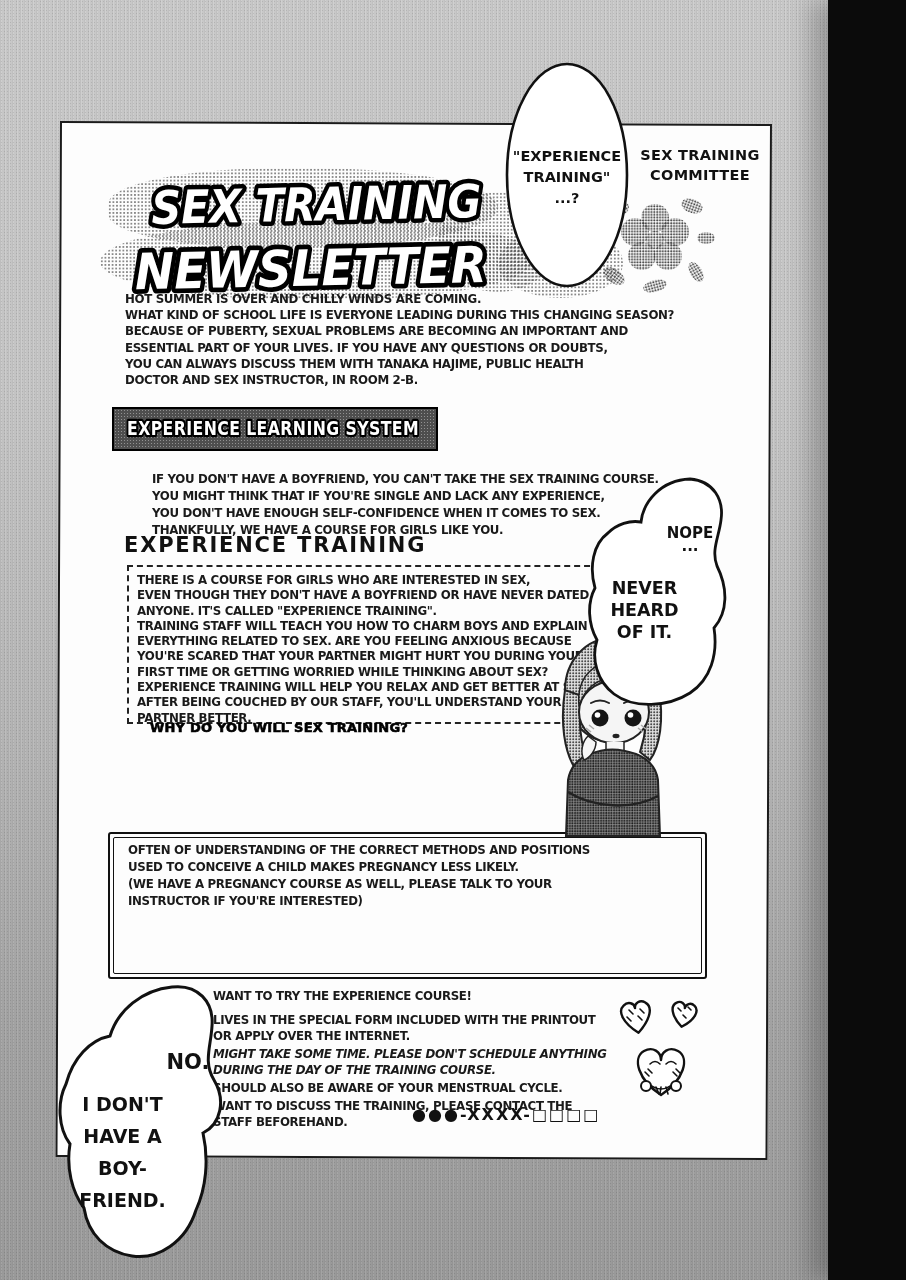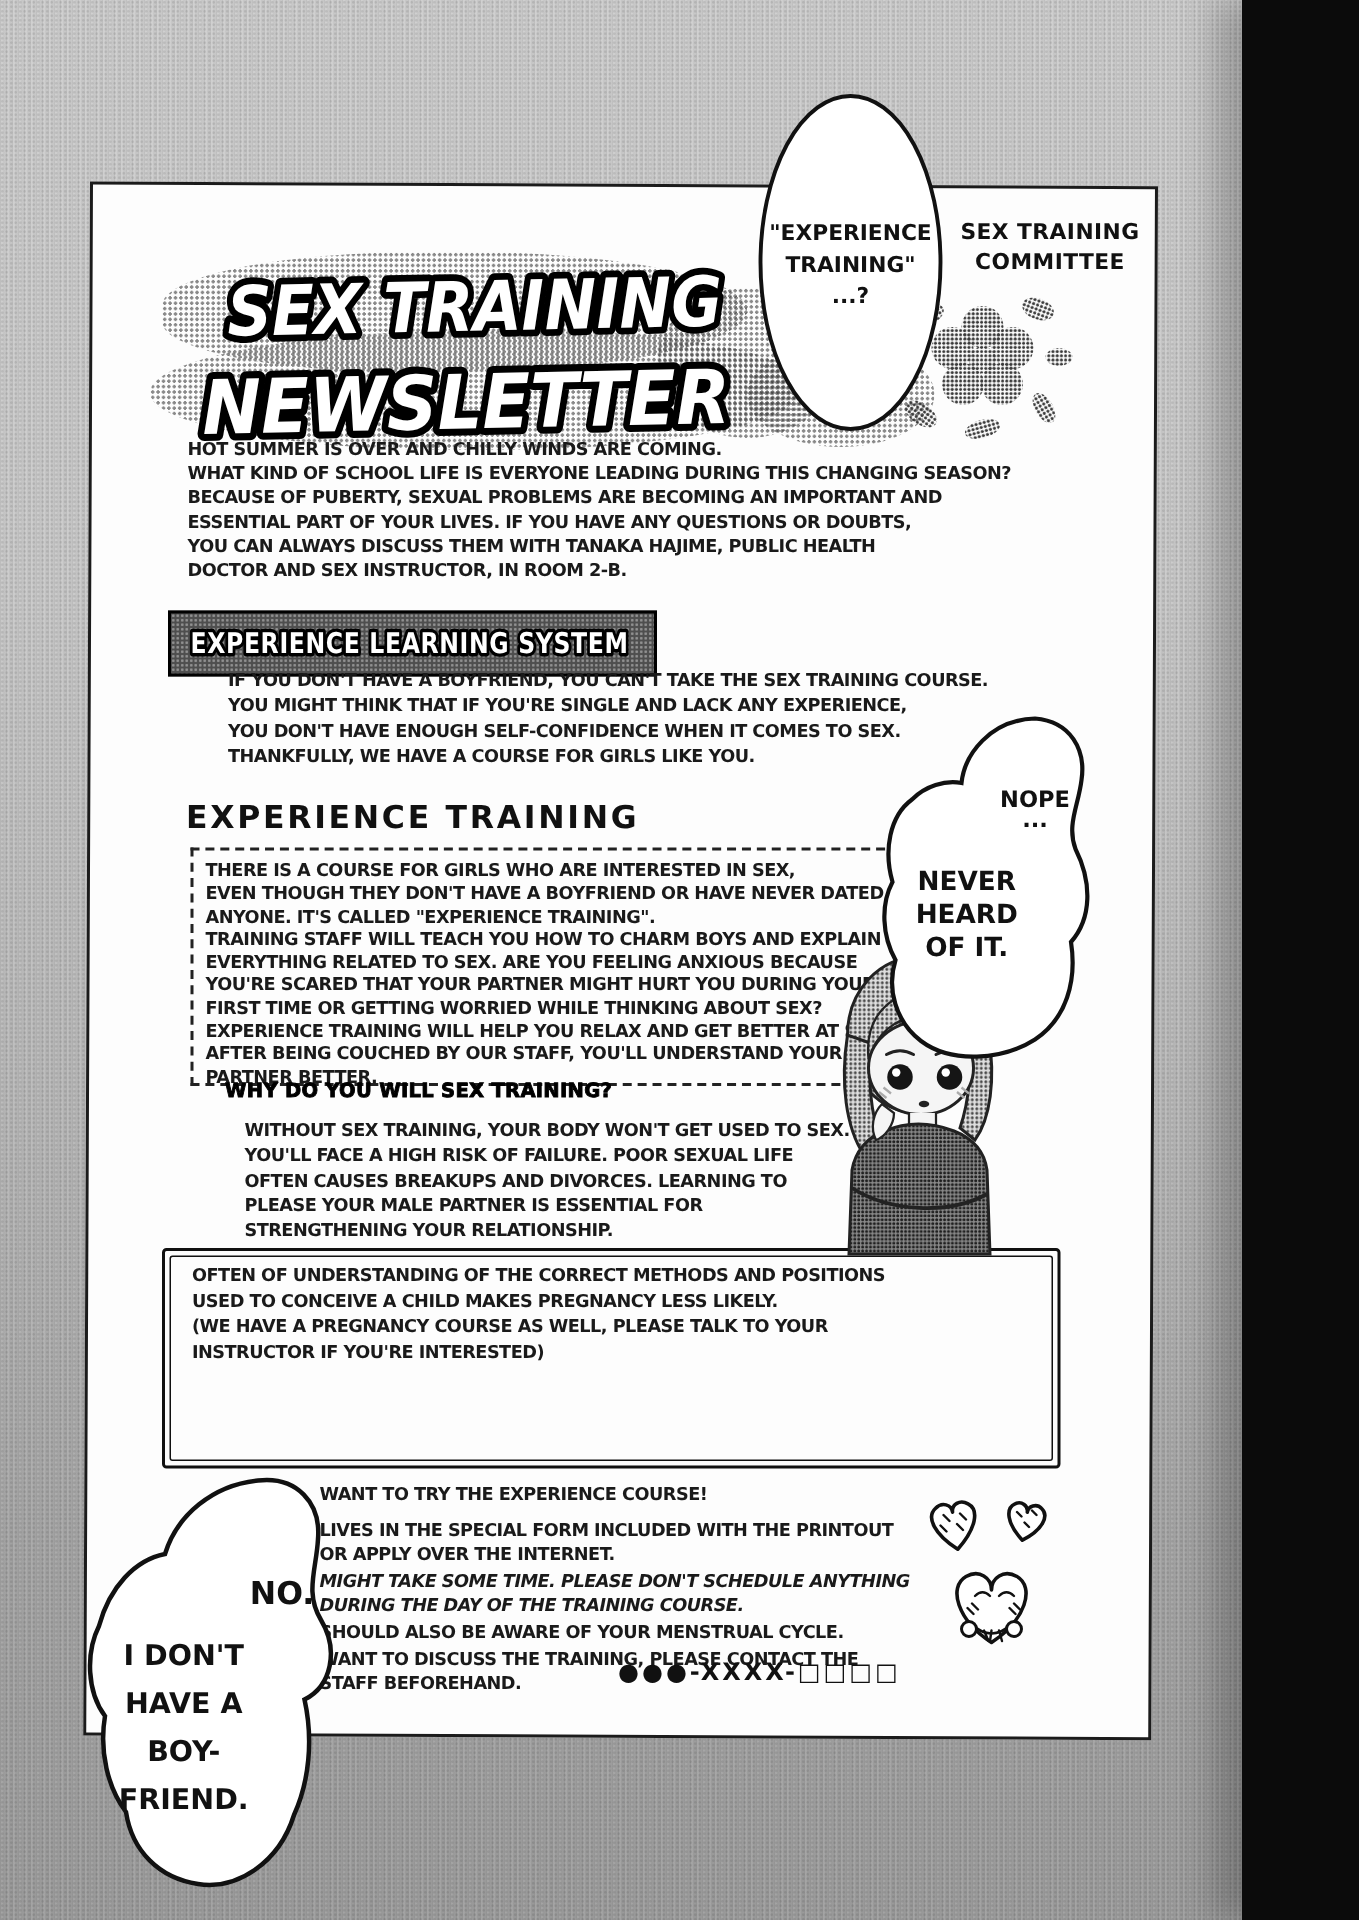--- a/index.html
+++ b/index.html
@@ -108,45 +108,40 @@
 ESSENTIAL PART OF YOUR LIVES. IF YOU HAVE ANY QUESTIONS OR DOUBTS,
 YOU CAN ALWAYS DISCUSS THEM WITH TANAKA HAJIME, PUBLIC HEALTH
 DOCTOR AND SEX INSTRUCTOR, IN ROOM 2-B.</div>
 
   <div class="banner">
     <svg width="318" height="36">
       <text x="159" y="26" text-anchor="middle" class="banner-text" textLength="292" lengthAdjust="spacingAndGlyphs">EXPERIENCE LEARNING SYSTEM</text>
     </svg>
   </div>
 
-  <div class="bodytext" style="left:152px;top:445px;line-height:17px;">IF YOU DON'T HAVE A BOYFRIEND, YOU CAN'T TAKE THE SEX TRAINING COURSE.
+  <div class="bodytext" style="left:152px;top:471px;line-height:17px;">IF YOU DON'T HAVE A BOYFRIEND, YOU CAN'T TAKE THE SEX TRAINING COURSE.
 YOU MIGHT THINK THAT IF YOU'RE SINGLE AND LACK ANY EXPERIENCE,
 YOU DON'T HAVE ENOUGH SELF-CONFIDENCE WHEN IT COMES TO SEX.
 THANKFULLY, WE HAVE A COURSE FOR GIRLS LIKE YOU.</div>
 
   <div class="heading" style="left:124px;top:533px;">EXPERIENCE TRAINING</div>
 
   <div class="dashedbox"></div>
   <div class="bodytext" style="left:137px;top:573px;line-height:15.3px;">THERE IS A COURSE FOR GIRLS WHO ARE INTERESTED IN SEX,
 EVEN THOUGH THEY DON'T HAVE A BOYFRIEND OR HAVE NEVER DATED
 ANYONE. IT'S CALLED "EXPERIENCE TRAINING".
 TRAINING STAFF WILL TEACH YOU HOW TO CHARM BOYS AND EXPLAIN
 EVERYTHING RELATED TO SEX. ARE YOU FEELING ANXIOUS BECAUSE
 YOU'RE SCARED THAT YOUR PARTNER MIGHT HURT YOU DURING YOUR
 FIRST TIME OR GETTING WORRIED WHILE THINKING ABOUT SEX?
 EXPERIENCE TRAINING WILL HELP YOU RELAX AND GET BETTER AT SEX.
 AFTER BEING COUCHED BY OUR STAFF, YOU'LL UNDERSTAND YOUR
 PARTNER BETTER.</div>
 
   <div class="subheading" style="left:150px;top:720px;">WHY DO YOU WILL SEX TRAINING?</div>
-  <div class="bodytext" style="left:163px;top:745px;line-height:16.8px;">WITHOUT SEX TRAINING, YOUR BODY WON'T GET USED TO SEX.
-YOU'LL FACE A HIGH RISK OF FAILURE. POOR SEXUAL LIFE
-OFTEN CAUSES BREAKUPS AND DIVORCES. LEARNING TO
-PLEASE YOUR MALE PARTNER IS ESSENTIAL FOR
-STRENGTHENING YOUR RELATIONSHIP.</div>
 
   <div class="noticebox">
       <div class="inner"></div>
     </div>
   <div class="bodytext" style="left:128px;top:842px;line-height:17px;">OFTEN OF UNDERSTANDING OF THE CORRECT METHODS AND POSITIONS
 USED TO CONCEIVE A CHILD MAKES PREGNANCY LESS LIKELY.
 (WE HAVE A PREGNANCY COURSE AS WELL, PLEASE TALK TO YOUR
 INSTRUCTOR IF YOU'RE INTERESTED)</div>
 
   <div class="abs z4" style="left:213px;top:988px;">

